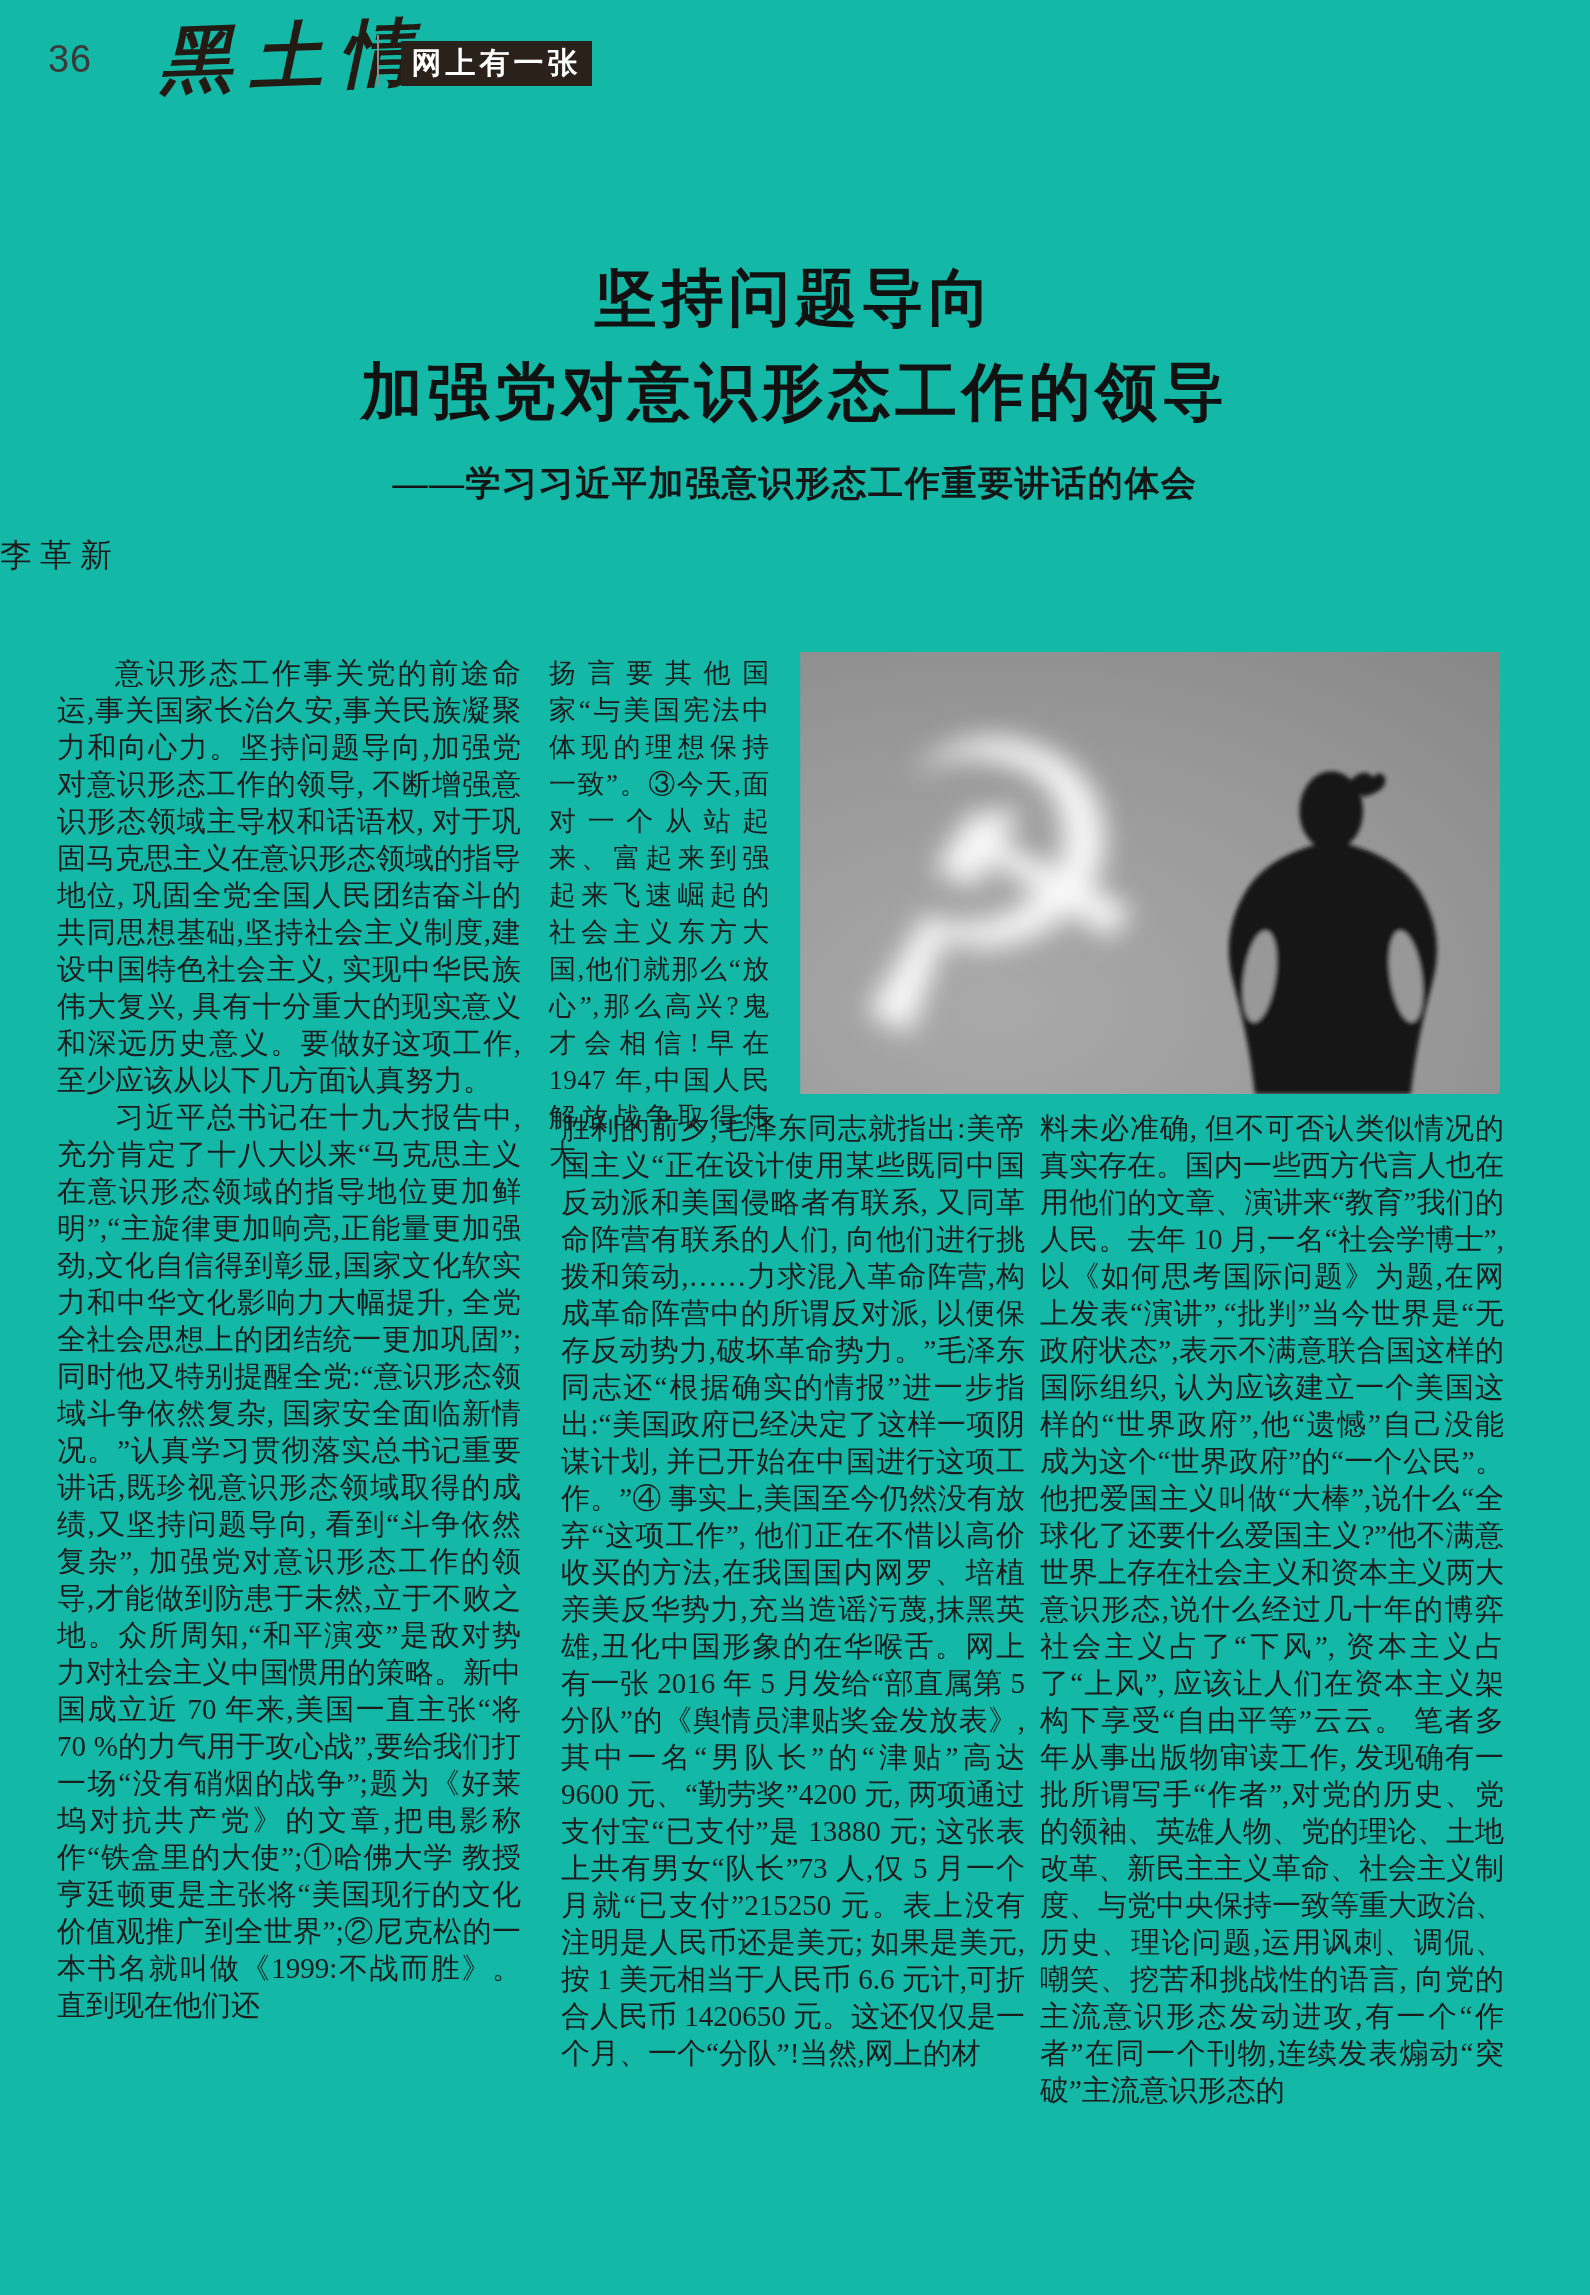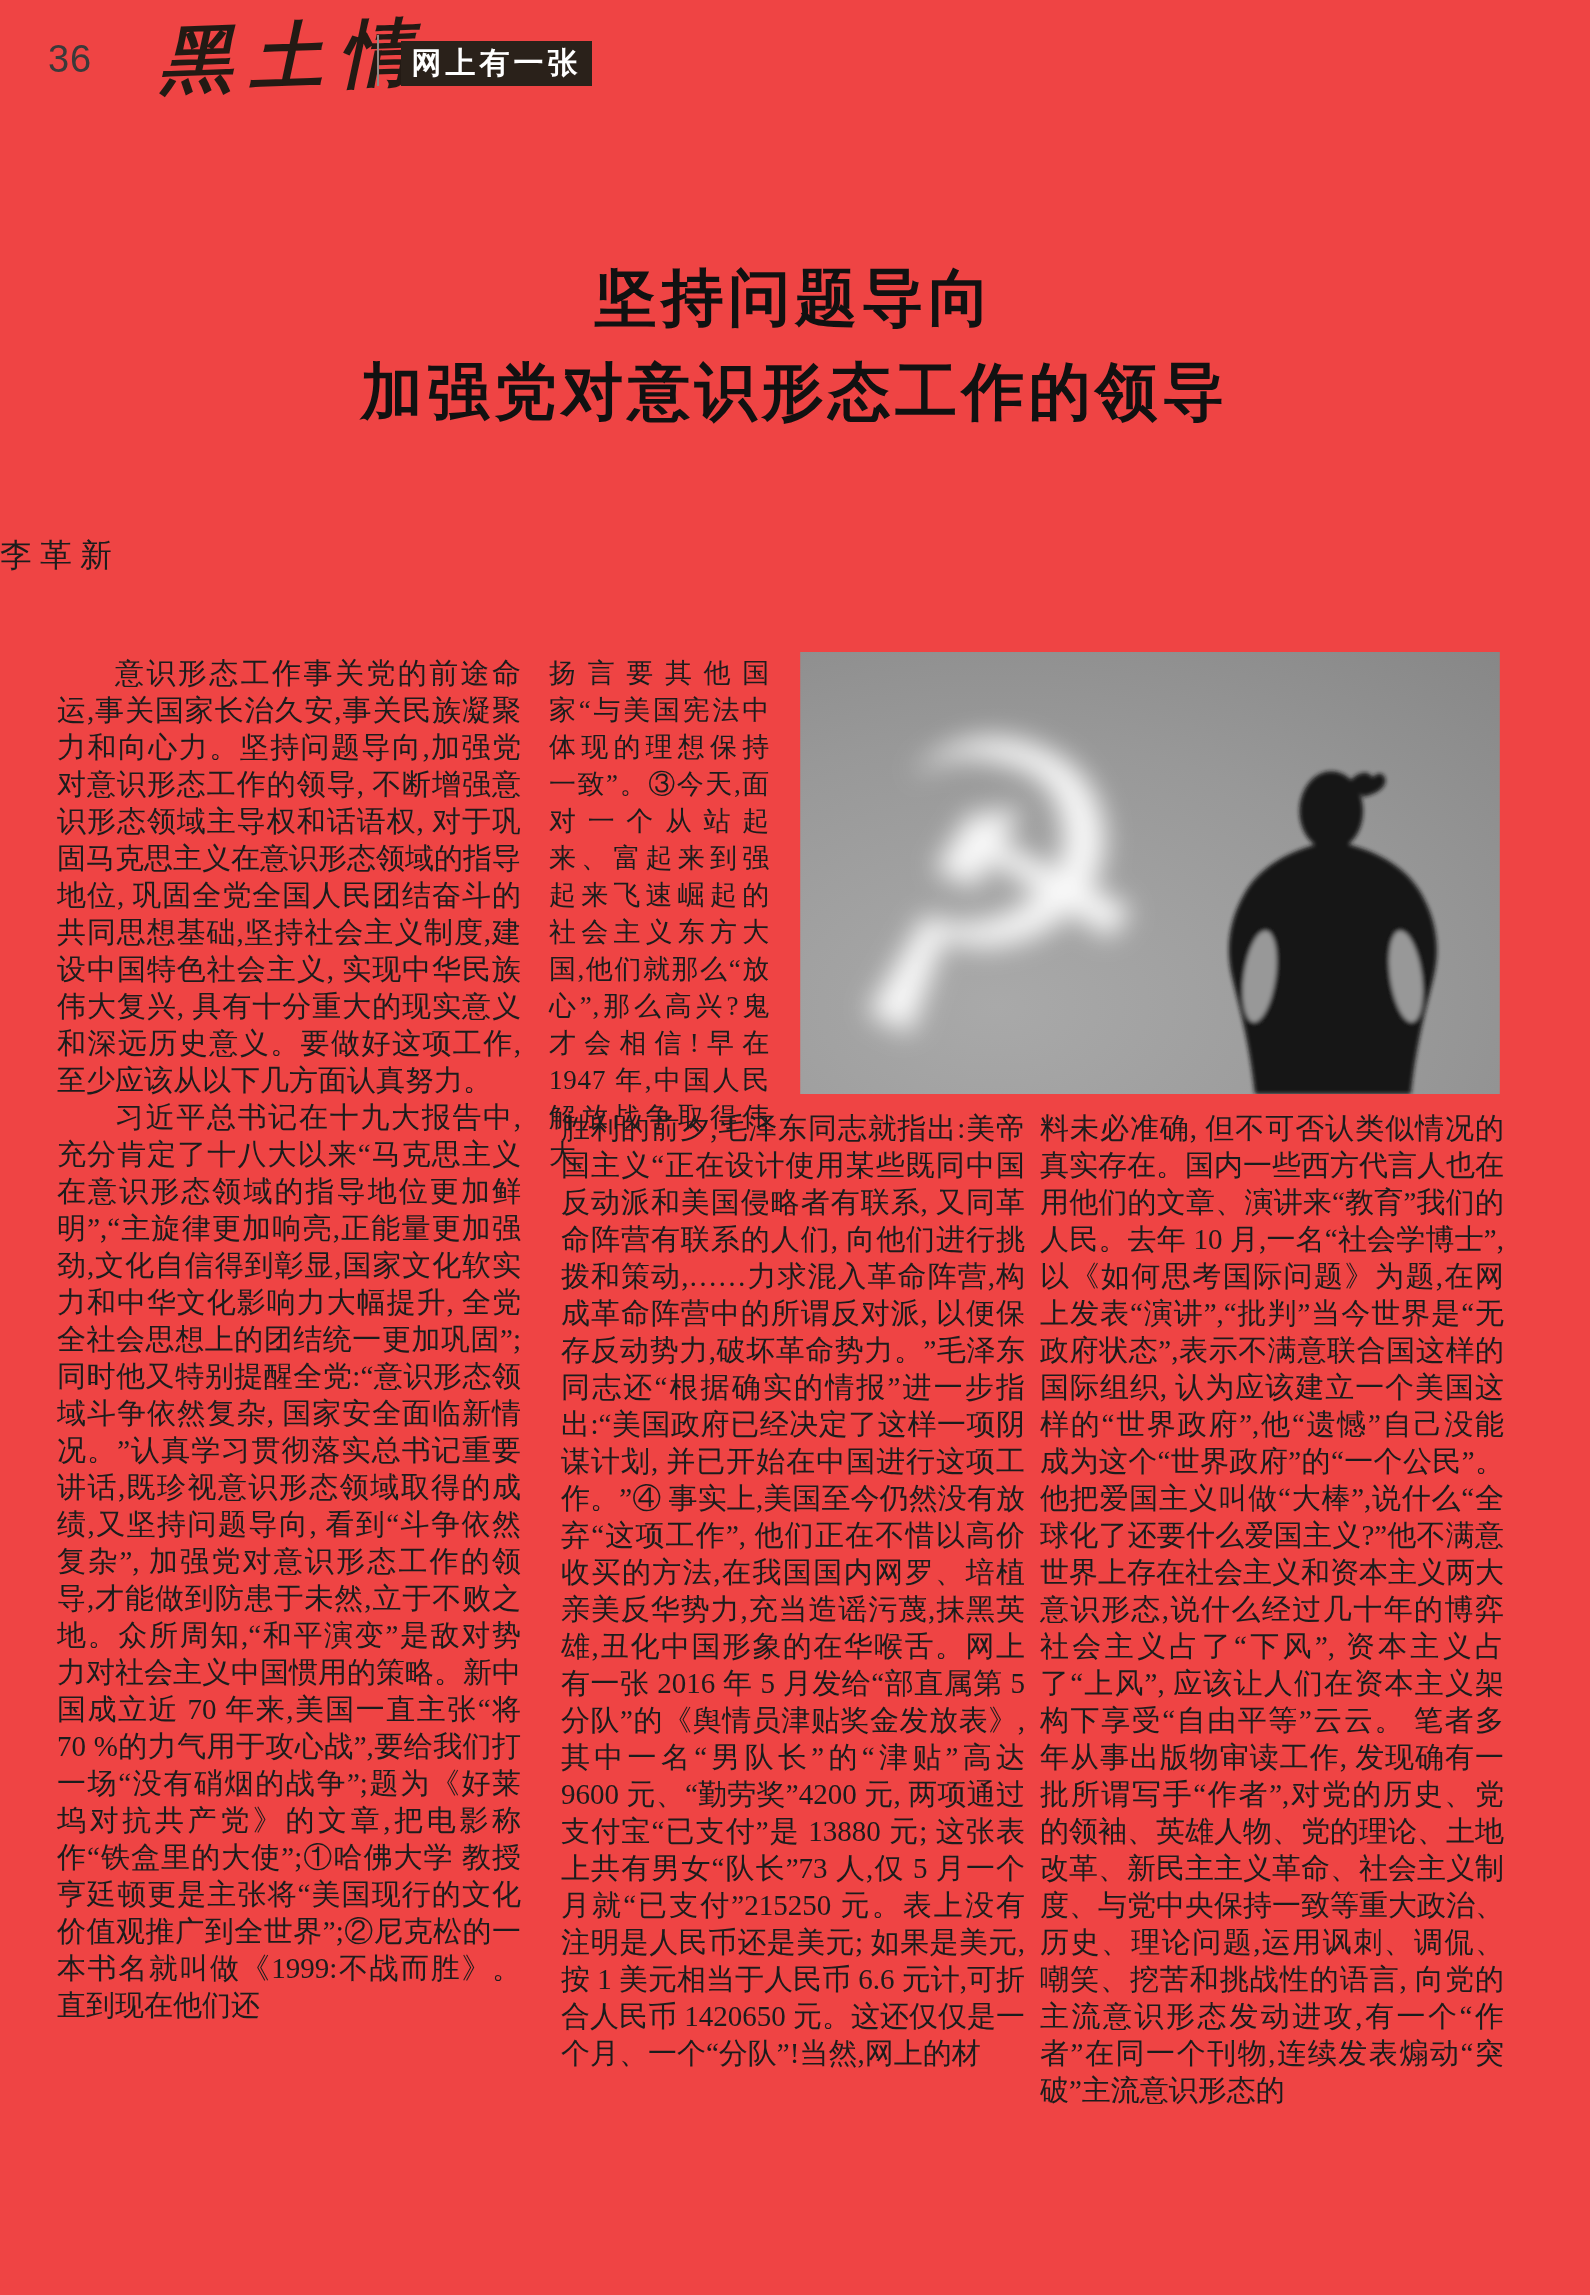--- a/index.html
+++ b/index.html
@@ -1,19 +1,19 @@
 <!DOCTYPE html>
 <html style="font-size:12.7px"><head>
 <meta charset="utf-8">
 <style>
   html,body{margin:0;padding:0;background:#ffffff;}
   .page{
     position:relative;
     width:1590px;height:2295px;
-    background:#ef4444;
+    background:#14b8a6;
     overflow:hidden;
     font-family:"Liberation Serif", serif;
     color:#1f1f1f;
   }
   
   .page-number{
     position:absolute;left:48px;top:38px;
     font-family:"Liberation Sans", sans-serif;
     font-size:38px;color:#3a3a3a;letter-spacing:0.8px;
   }
@@ -91,20 +91,21 @@
 
   <span class="page-number">36</span>
   <span class="magazine-logo">黑土情</span>
   <div class="header-divider"></div>
   <div class="section-badge">
     <span>网上有一张</span>
   </div>
 
   <div class="title-line l1">坚持问题导向</div>
   <div class="title-line l2">加强党对意识形态工作的领导</div>
+  <div class="subtitle">——学习习近平加强意识形态工作重要讲话的体会</div>
   <div class="author">李革新</div>
 
   <section class="col" id="col1">
     <p>意识形态工作事关党的前途命运,事关国家长治久安,事关民族凝聚力和向心力。坚持问题导向,加强党对意识形态工作的领导, 不断增强意识形态领域主导权和话语权, 对于巩固马克思主义在意识形态领域的指导地位, 巩固全党全国人民团结奋斗的共同思想基础,坚持社会主义制度,建设中国特色社会主义, 实现中华民族伟大复兴, 具有十分重大的现实意义和深远历史意义。要做好这项工作,至少应该从以下几方面认真努力。</p>
     <p>习近平总书记在十九大报告中,充分肯定了十八大以来“马克思主义在意识形态领域的指导地位更加鲜明”,“主旋律更加响亮,正能量更加强劲,文化自信得到彰显,国家文化软实力和中华文化影响力大幅提升, 全党全社会思想上的团结统一更加巩固”;同时他又特别提醒全党:“意识形态领域斗争依然复杂, 国家安全面临新情况。”认真学习贯彻落实总书记重要讲话,既珍视意识形态领域取得的成绩,又坚持问题导向, 看到“斗争依然复杂”, 加强党对意识形态工作的领导,才能做到防患于未然,立于不败之地。众所周知,“和平演变”是敌对势力对社会主义中国惯用的策略。新中国成立近 70 年来,美国一直主张“将 70 %的力气用于攻心战”,要给我们打一场“没有硝烟的战争”;题为《好莱坞对抗共产党》的文章,把电影称作“铁盒里的大使”;①哈佛大学 教授亨廷顿更是主张将“美国现行的文化价值观推广到全世界”;②尼克松的一本书名就叫做《1999:不战而胜》。直到现在他们还</p>
   </section>
 
   <section class="col" id="col2a">
     <p class="cont">扬言要其他国家“与美国宪法中体现的理想保持一致”。③今天,面对一个从站起来、富起来到强起来飞速崛起的社会主义东方大国,他们就那么“放心”,那么高兴?鬼才会相信!早在 1947 年,中国人民解放战争取得伟大</p>
   </section>

